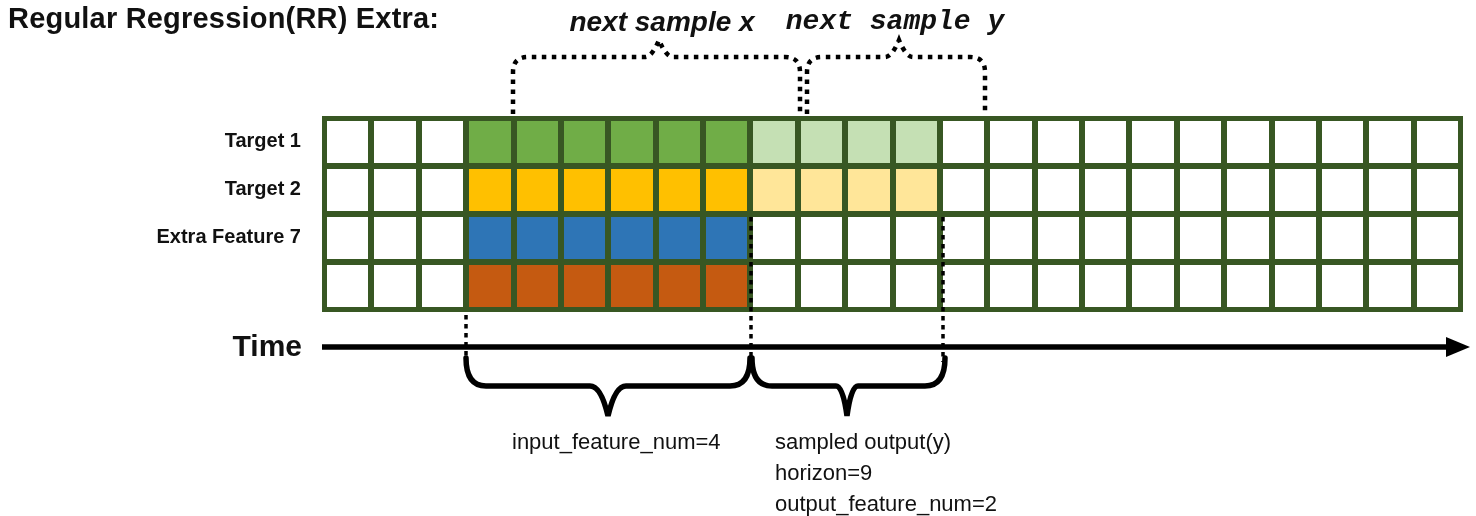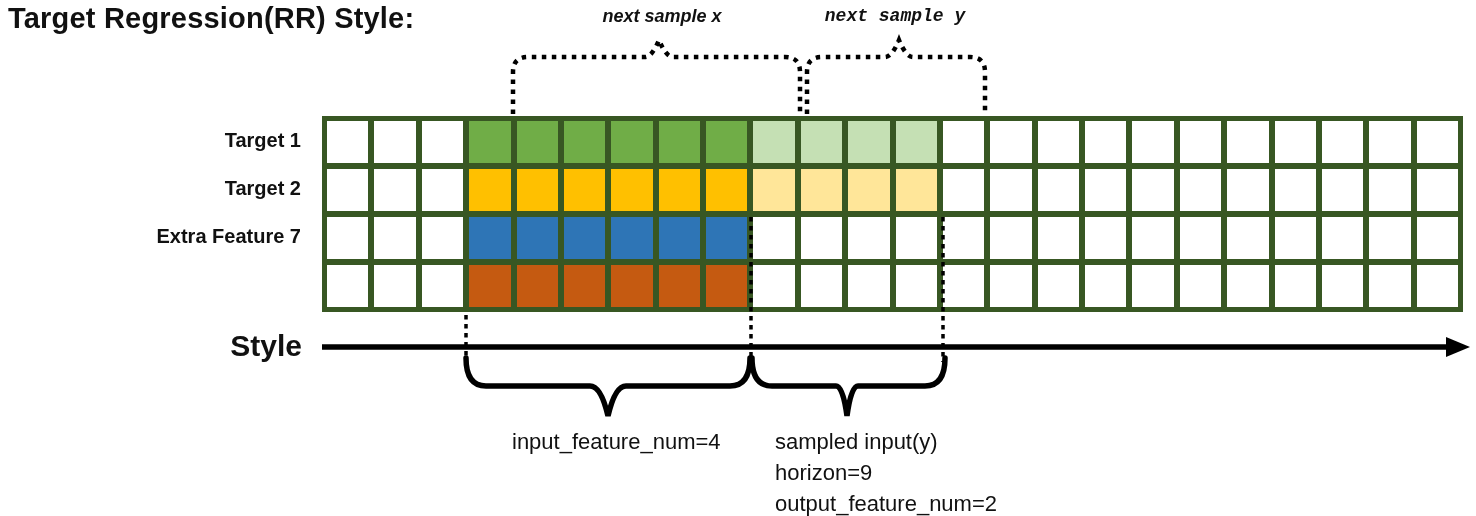--- a/index.html
+++ b/index.html
@@ -2,21 +2,21 @@
 <html><head>
 <meta charset="utf-8">
 <style>
   html,body{margin:0;padding:0;background:#ffffff;}
   #canvas{
     position:relative;width:1476px;height:516px;background:#ffffff;
     font-family:"Liberation Sans",sans-serif;color:#111;overflow:hidden;
   }
   .abs{position:absolute;}
   #title{left:8px;top:2px;font-size:29px;font-weight:bold;letter-spacing:0.2px;}
-  .next-label{top:6px;transform:translateX(-50%);font-style:italic;font-weight:600;font-size:18px;white-space:nowrap;text-align:right;}
+  .next-label{top:6px;transform:translateX(-50%);font-style:italic;font-weight:600;font-size:28px;white-space:nowrap;text-align:right;}
   #next-x{left:662px;}
   #next-y{left:895px;font-family:Liberation Mono, monospace;}
   #row-labels{left:0;top:116px;width:313px;height:196px;}
   .row-label{
     position:absolute;right:12px;width:313px;height:48px;line-height:48px;
     text-align:right;font-size:20px;font-weight:bold;white-space:nowrap;
   }
   #sample-grid{
     left:322px;top:116px;width:1141px;height:196px;
     background:#385723;display:grid;gap:6px;padding:5px;box-sizing:border-box;
@@ -27,21 +27,21 @@
   .note{font-size:22px;line-height:31px;white-space:nowrap;}
   #note-input{left:512px;top:426px;}
   #note-output{left:775px;top:426px;}
   svg{position:absolute;left:0;top:0;pointer-events:none;}
 </style>
 </head>
 <body>
 
 <div id="canvas">
 
-  <div id="title" class="abs">Target Regression(RR) Style:</div>
+  <div id="title" class="abs">Regular Regression(RR) Extra:</div>
 
   <div id="next-x" class="abs next-label">next sample x</div>
   <div id="next-y" class="abs next-label">next sample y</div>
 
   <div id="row-labels" class="abs">
     <div class="row-label" style="top:0px">Target 1</div>
     <div class="row-label" style="top:48px">Target 2</div>
     <div class="row-label" style="top:96px">Extra Feature 7</div>
   </div>
 
@@ -155,25 +155,25 @@
     <line x1="943" y1="217" x2="943" y2="362" stroke="#000" stroke-width="3.5" stroke-dasharray="4.5 4.5"></line>
 
     <line x1="322" y1="347" x2="1448" y2="347" stroke="#000" stroke-width="5.5"></line>
     <polygon points="1446,337 1446,357 1470,347" fill="#000"></polygon>
 
     <path d="M466,358 Q466,386 486,386 L590,386 Q601,386 608,416 Q615,386 626,386 L730,386 Q750,386 750,358" fill="none" stroke="#000" stroke-width="5.5" stroke-linecap="round"></path>
 
     <path d="M752,358 Q752,386 772,386 L836,386 Q843,386 847,416 Q851,386 858,386 L925,386 Q945,386 945,358" fill="none" stroke="#000" stroke-width="5.5" stroke-linecap="round"></path>
   </svg>
 
-  <div id="time-label" class="abs">Style</div>
+  <div id="time-label" class="abs">Time</div>
 
   <div id="note-input" class="abs note">
     <div>input_feature_num=4</div>
   </div>
 
   <div id="note-output" class="abs note">
-    <div>sampled input(y)</div>
+    <div>sampled output(y)</div>
     <div>horizon=9</div>
     <div>output_feature_num=2</div>
   </div>
 
 </div>
 
 </body></html>

